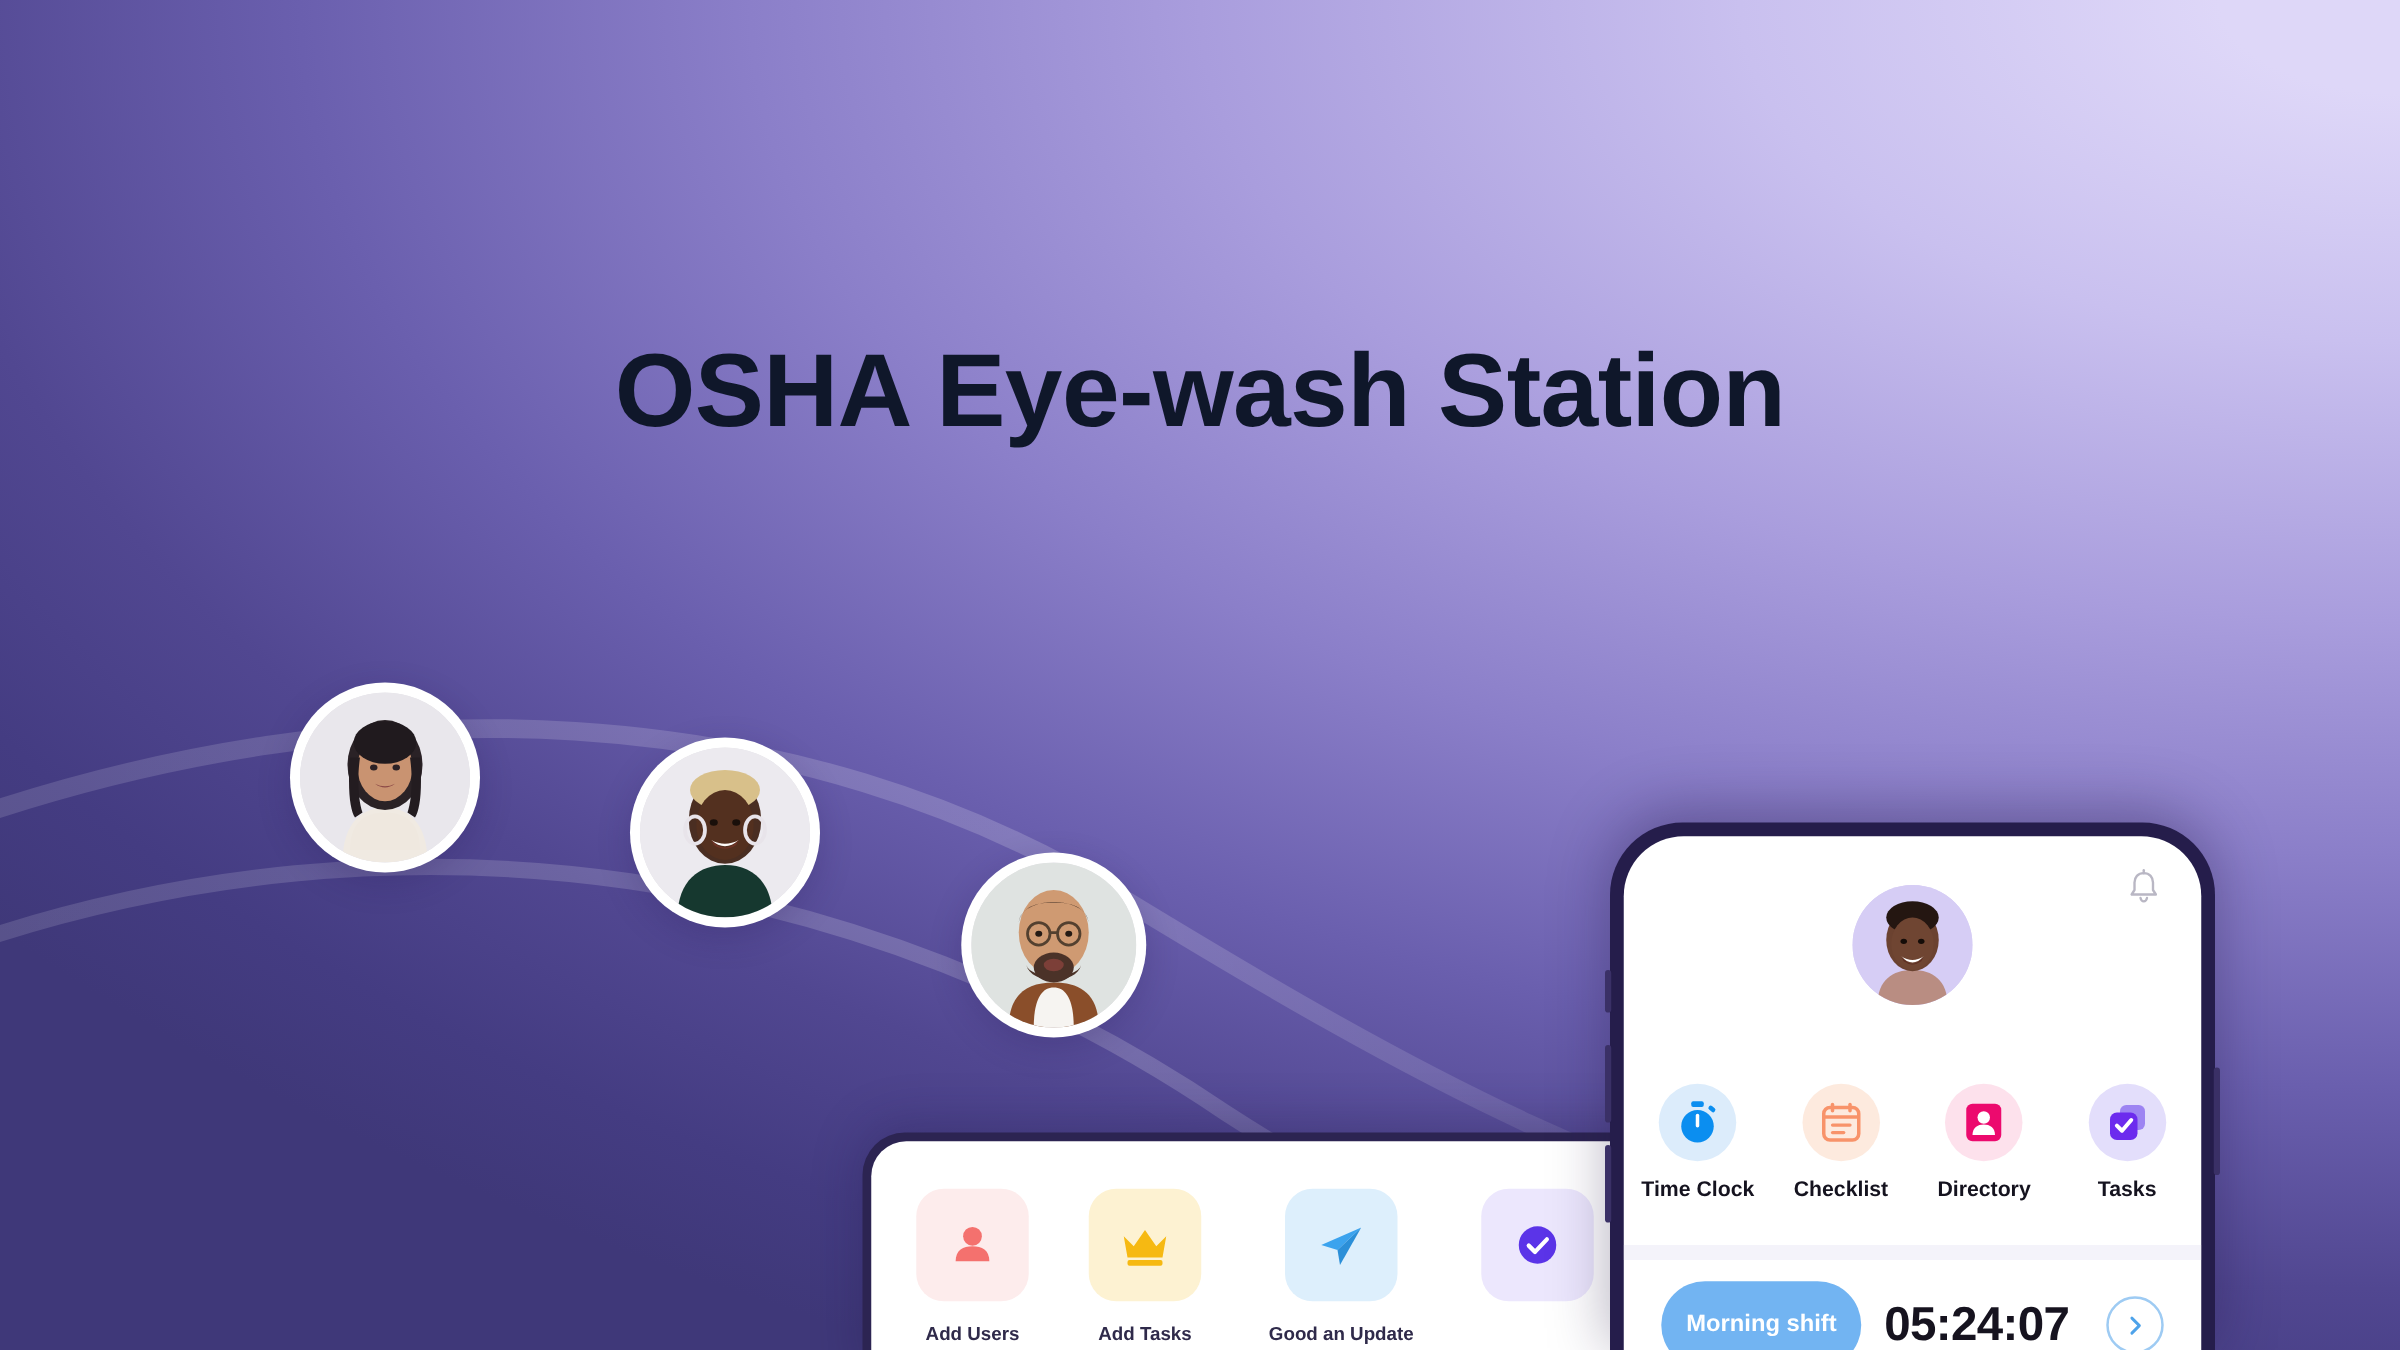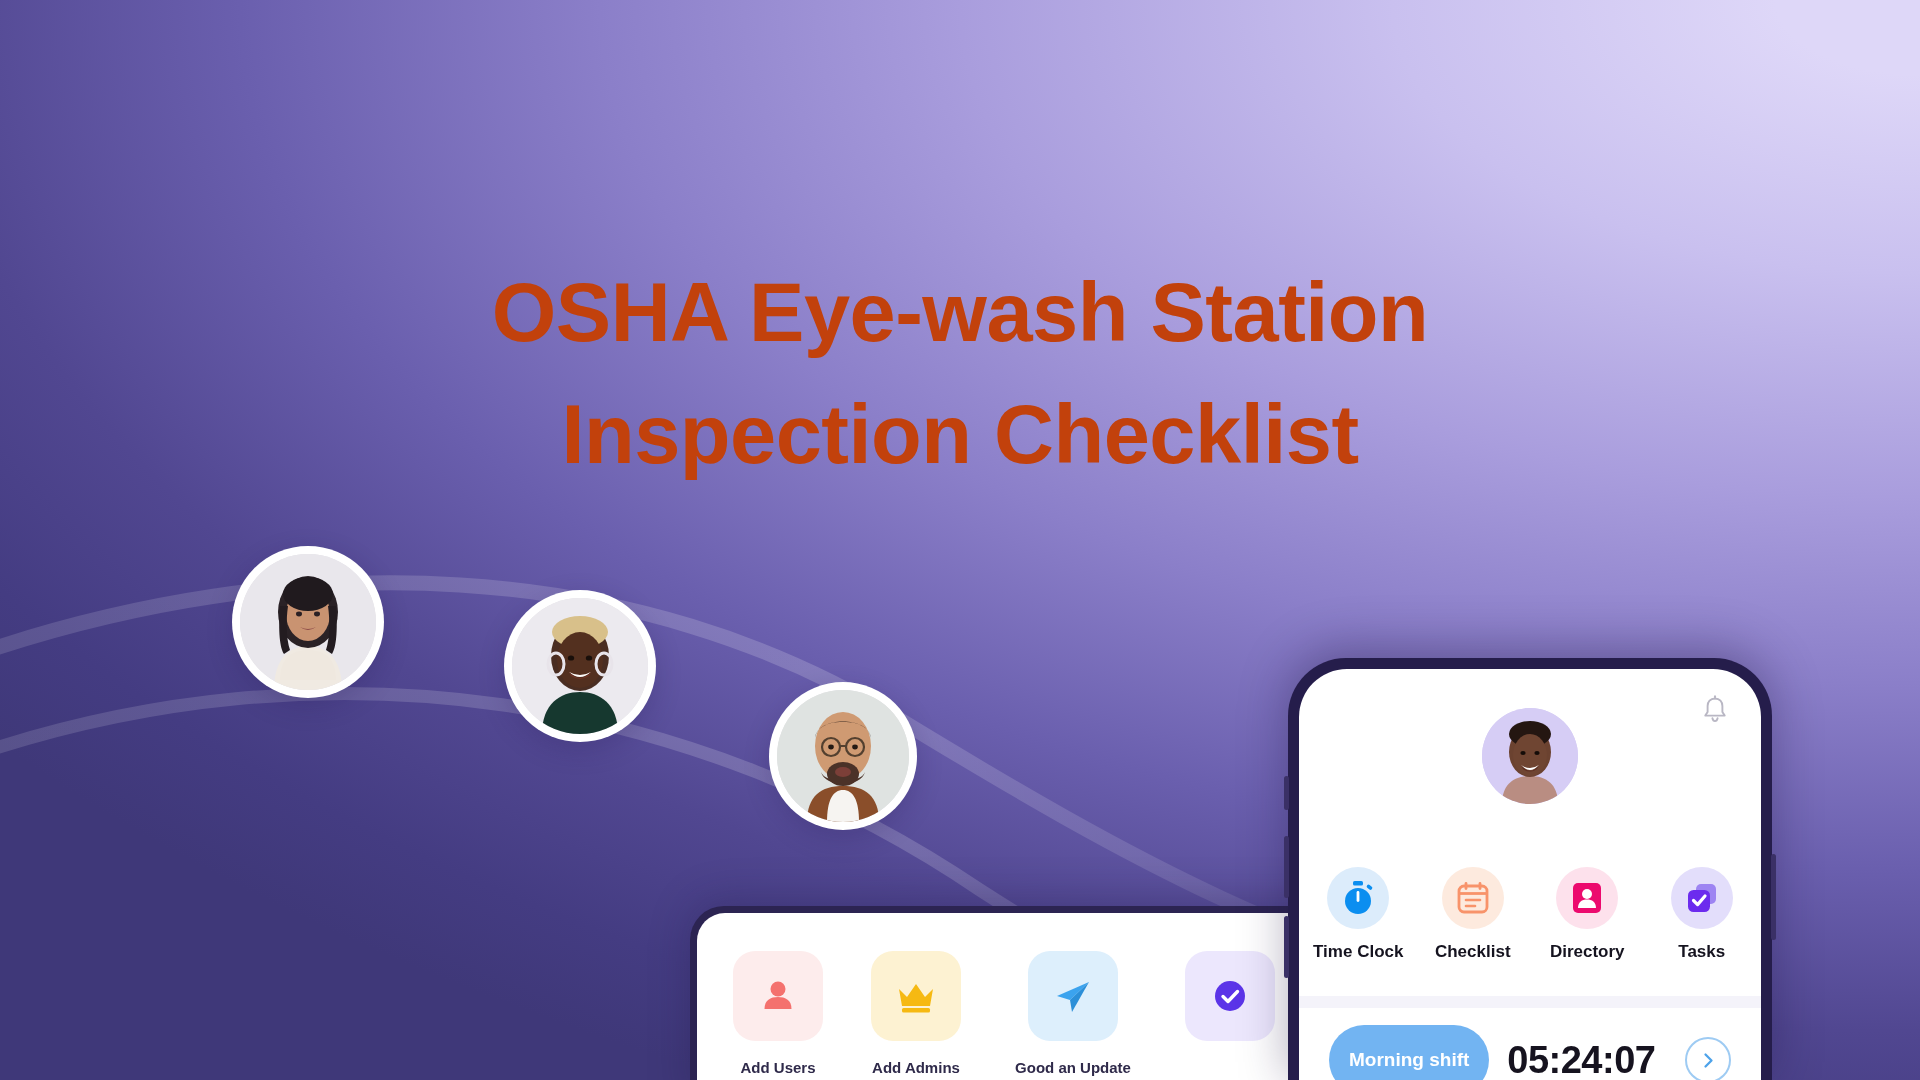--- a/index.html
+++ b/index.html
@@ -13,21 +13,21 @@
 
   
   .bg-curves { position:absolute; inset:0; width:1920px; height:1080px; pointer-events:none; }
 
   
   .hero-title{
     position:absolute;
     left:0; right:0;
     top:252px;
     text-align:center;
-    color:#c2410c;
+    color:#0f172a;
     font-size:83px;
     line-height:122px;
     font-weight:bold;
     letter-spacing:-0.5px;
     padding:0 330px;
   }
 
   
   .avatar-ring{
     position:absolute;
@@ -156,21 +156,20 @@
       <stop offset="100%" stop-color="#ffffff" stop-opacity="0.05"></stop>
     </linearGradient>
   </defs>
   <path d="M -40 660 C 300 540, 640 560, 900 720 C 1130 860, 1310 960, 1560 1010" fill="none" stroke="url(#cg)" stroke-width="15"></path>
   <path d="M -40 760 C 330 630, 700 700, 980 890 C 1180 1020, 1380 1080, 1620 1110" fill="none" stroke="url(#cg)" stroke-width="13"></path>
 </svg>
 
 <h1 class="hero-title">
   <span>OSHA Eye-wash Station</span>
   <br>
-  <span>Inspection Checklist</span>
 </h1>
 
 <div class="avatar-ring a1">
   <div class="photo">
     <svg viewBox="0 0 136 136" width="136" height="136">
       <rect width="136" height="136" fill="#e9e7ec"></rect>
       <path d="M34 136 C34 104 50 92 68 92 C86 92 102 104 102 136 Z" fill="#f0eae2"></path>
       <path d="M40 126 C40 104 52 96 68 96 C84 96 96 104 96 126 Z" fill="#efe8df"></path>
       <ellipse cx="68" cy="58" rx="30" ry="36" fill="#2a2226"></ellipse>
       <ellipse cx="68" cy="60" rx="22" ry="27" fill="#c99371"></ellipse>
@@ -235,21 +234,21 @@
       <div class="lbl">Add Users</div>
     </div>
 
     <div class="t-tile">
       <div class="sq" style="background:#fdf2d2">
         <svg width="42" height="40" viewBox="0 0 42 40">
           <path d="M4 13 L12 21 L21 8 L30 21 L38 13 L35 30 L7 30 Z" fill="#f6b912"></path>
           <rect x="7" y="32" width="28" height="4.5" rx="1.6" fill="#f6b912"></rect>
         </svg>
       </div>
-      <div class="lbl">Add Admins</div>
+      <div class="lbl">Add Tasks</div>
     </div>
 
     <div class="t-tile wide">
       <div class="sq" style="background:#ddeffc">
         <svg width="42" height="42" viewBox="0 0 42 42">
           <path d="M37 7 L5 21 L18 25 Z" fill="#3ba3ee"></path>
           <path d="M37 7 L18 25 L20 37 Z" fill="#2b8fd8"></path>
         </svg>
       </div>
       <div class="lbl">Good an Update</div>

